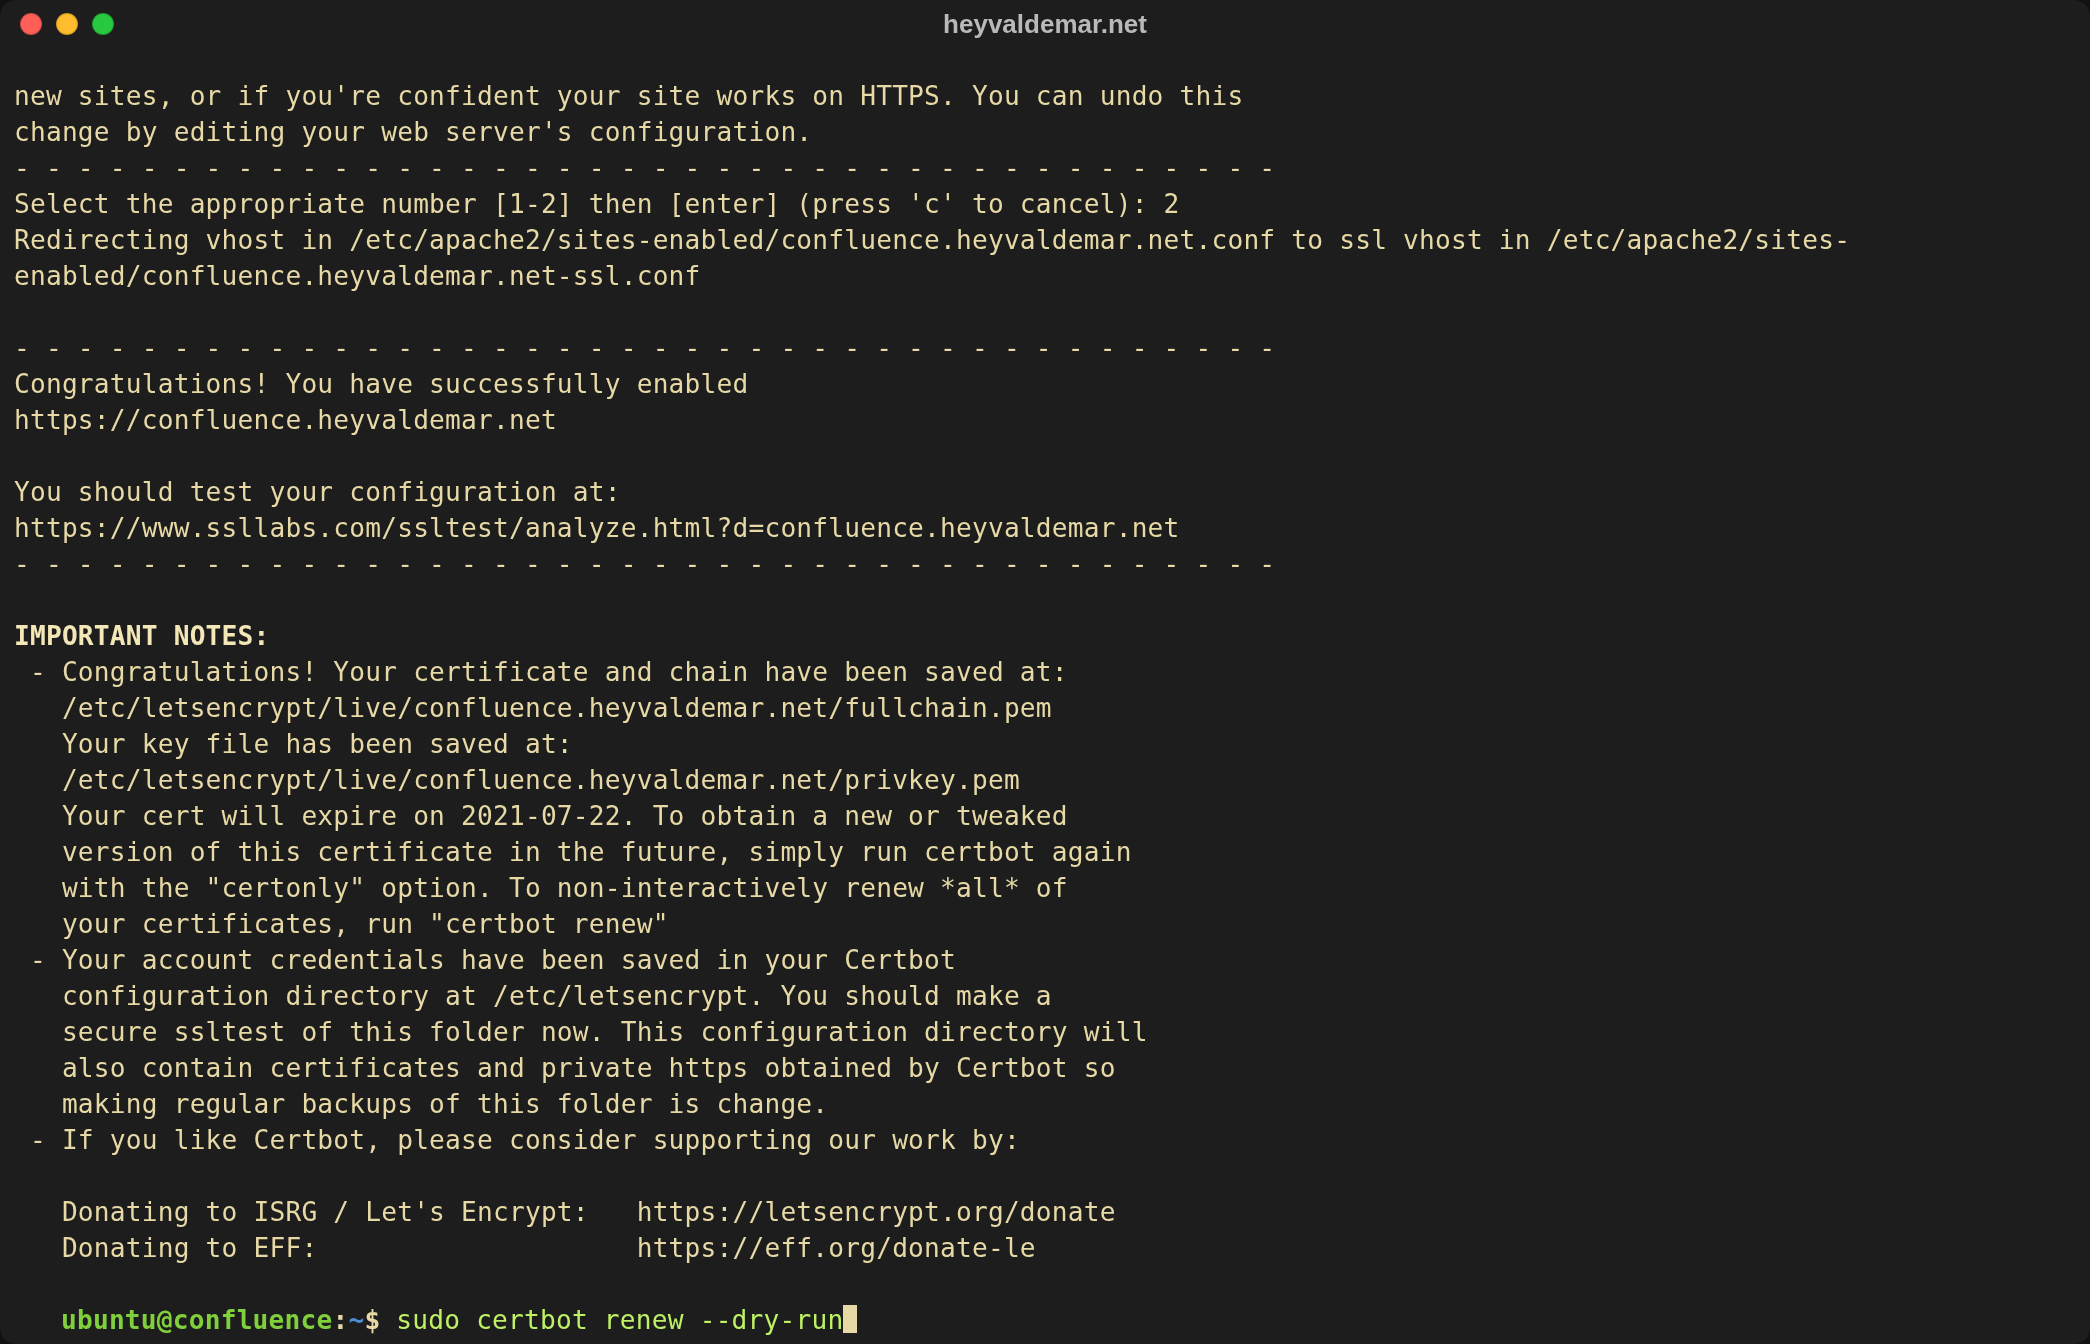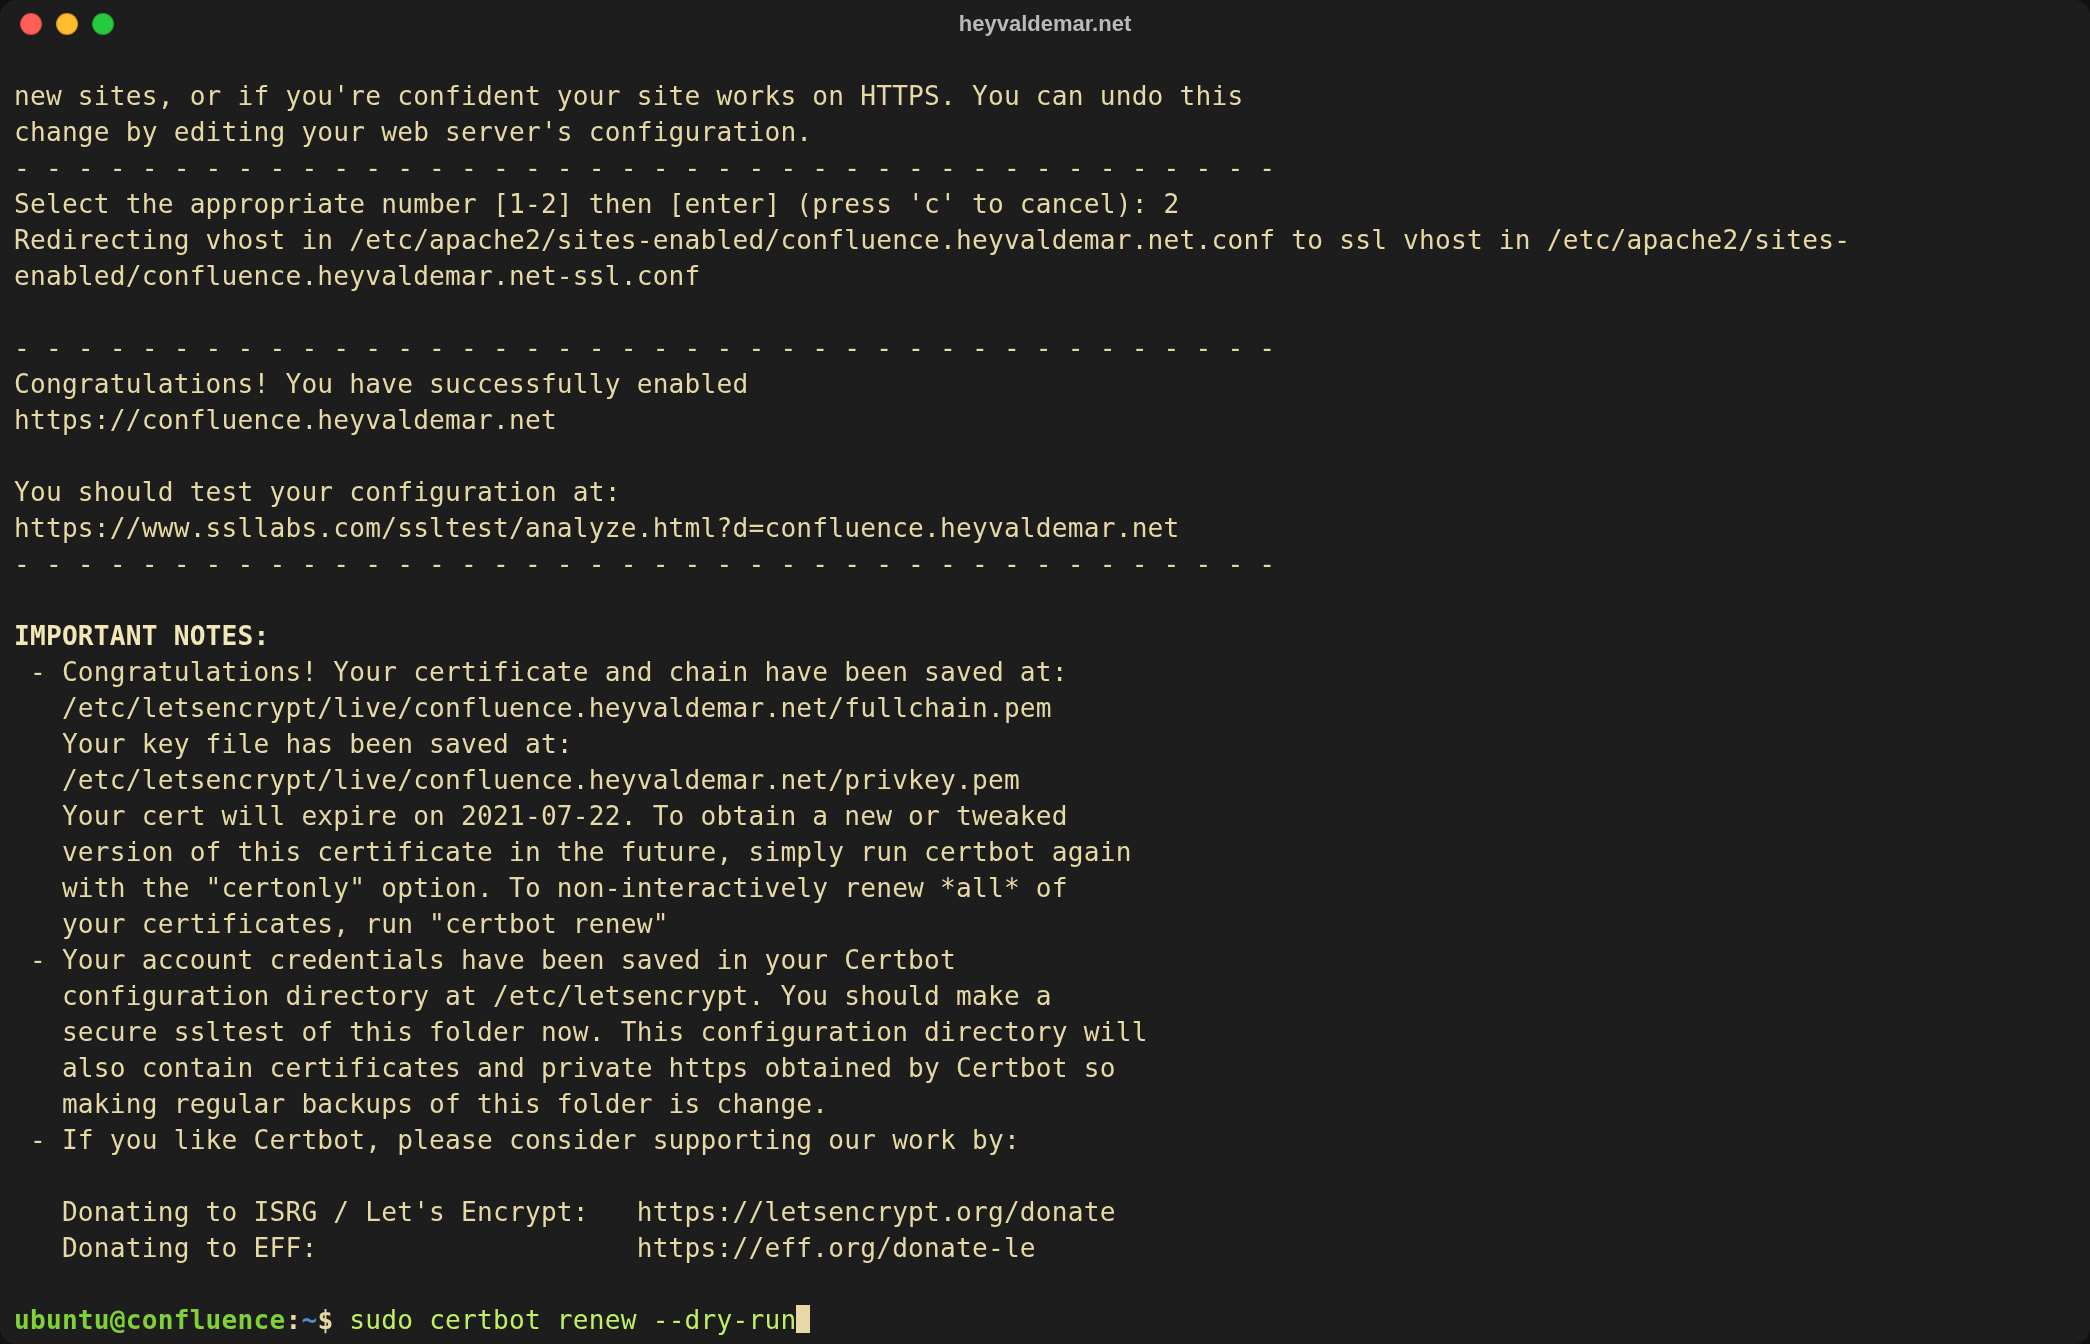--- a/index.html
+++ b/index.html
@@ -42,37 +42,37 @@
   }
   .dot.red    { background: #ff5f56; border: 1px solid rgba(0,0,0,.2); }
   .dot.yellow { background: #ffbd2e; border: 1px solid rgba(0,0,0,.2); }
   .dot.green  { background: #27c93f; border: 1px solid rgba(0,0,0,.2); }
   .title {
     position: absolute;
     left: 0; right: 0;
     text-align: center;
     color: #b9b9b9;
     font-family: -apple-system, "Helvetica Neue", Arial, sans-serif;
-    font-size: 22px;
+    font-size: 26px;
     font-weight: 600;
     pointer-events: none;
   }
   .terminal-body {
     padding: 30px 14px 10px 14px;
     color: #e7d9a6;
     font-size: 26.2px;
     line-height: 36px;
     letter-spacing: 0.2px;
     white-space: pre;
   }
   .bold {
     font-weight: 700;
     color: #f3e7b7;
   }
-  .prompt-user { color: #7fd03b; font-weight: 700; }
+  .prompt-user { color: #7fd03b; font-weight: 700; margin-left: 47px; }
   .prompt-sep  { color: #e7d9a6; font-weight: 700; }
   .prompt-path { color: #4e8bd4; font-weight: 700; }
   .prompt-cmd  { color: #bef264; }
   .cursor {
     display: inline-block;
     width: 14px;
     height: 28px;
     background: #e7d9a6;
     vertical-align: -4px;
   }

